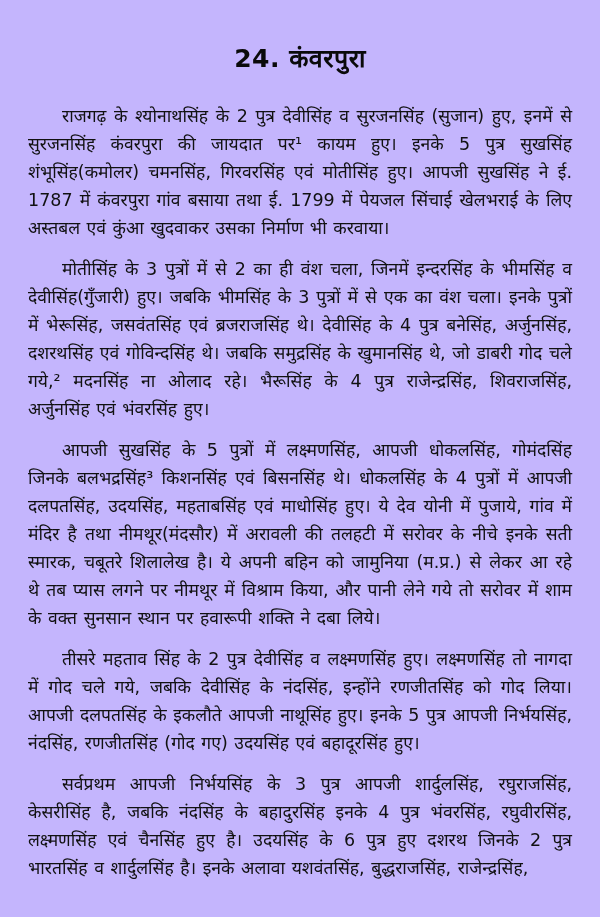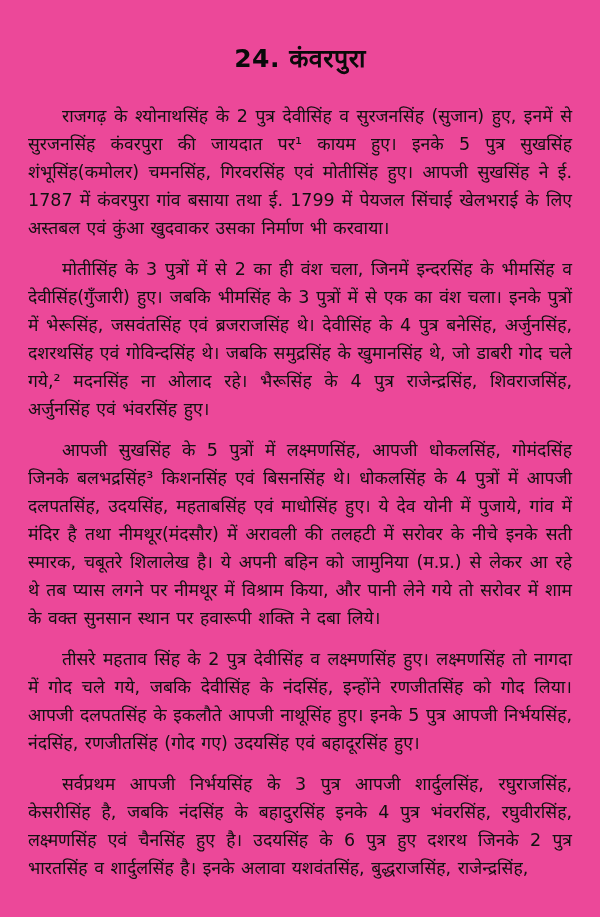--- a/index.html
+++ b/index.html
@@ -4,21 +4,21 @@
 <style>
   html, body {
     margin: 0;
     padding: 0;
     background: #ffffff;
   }
   .page {
     width: 600px;
     height: 917px;
     box-sizing: border-box;
-    background: #ec4899;
+    background: #c4b5fd;
     padding: 34px 28px 20px 28px;
     font-family: "DejaVu Sans", "Liberation Serif", sans-serif;
     color: #111111;
     overflow: hidden;
   }
   .page-title {
     text-align: center;
     font-size: 25px;
     font-weight: bold;
     margin: 6px 0 28px 0;

